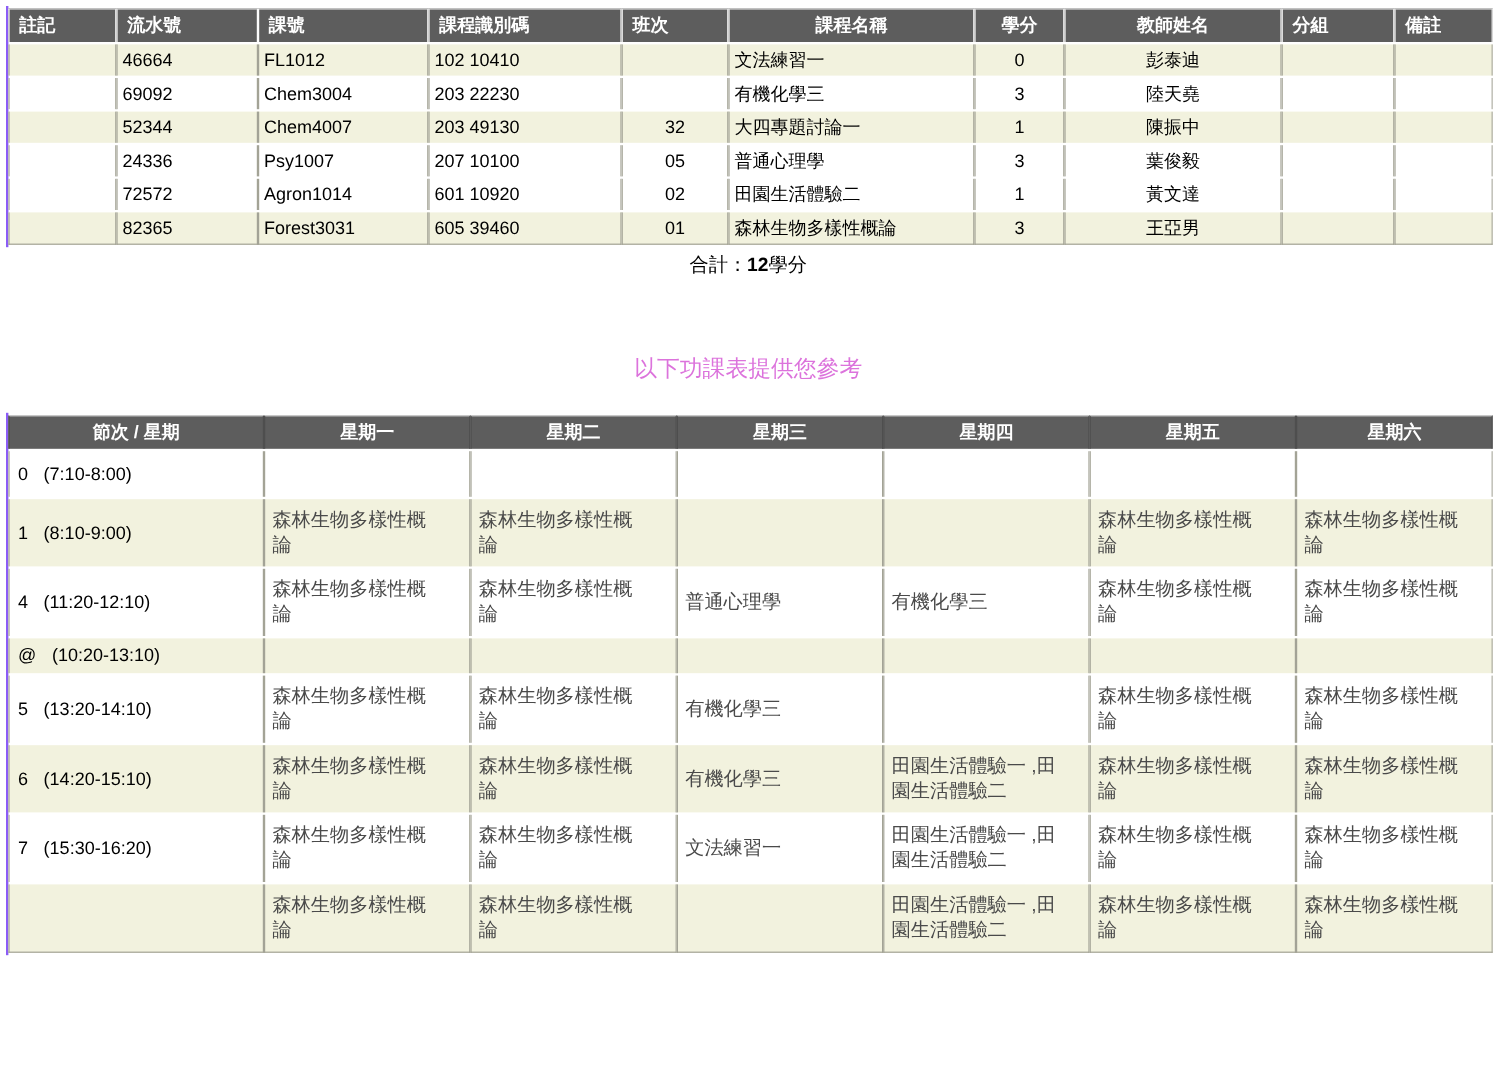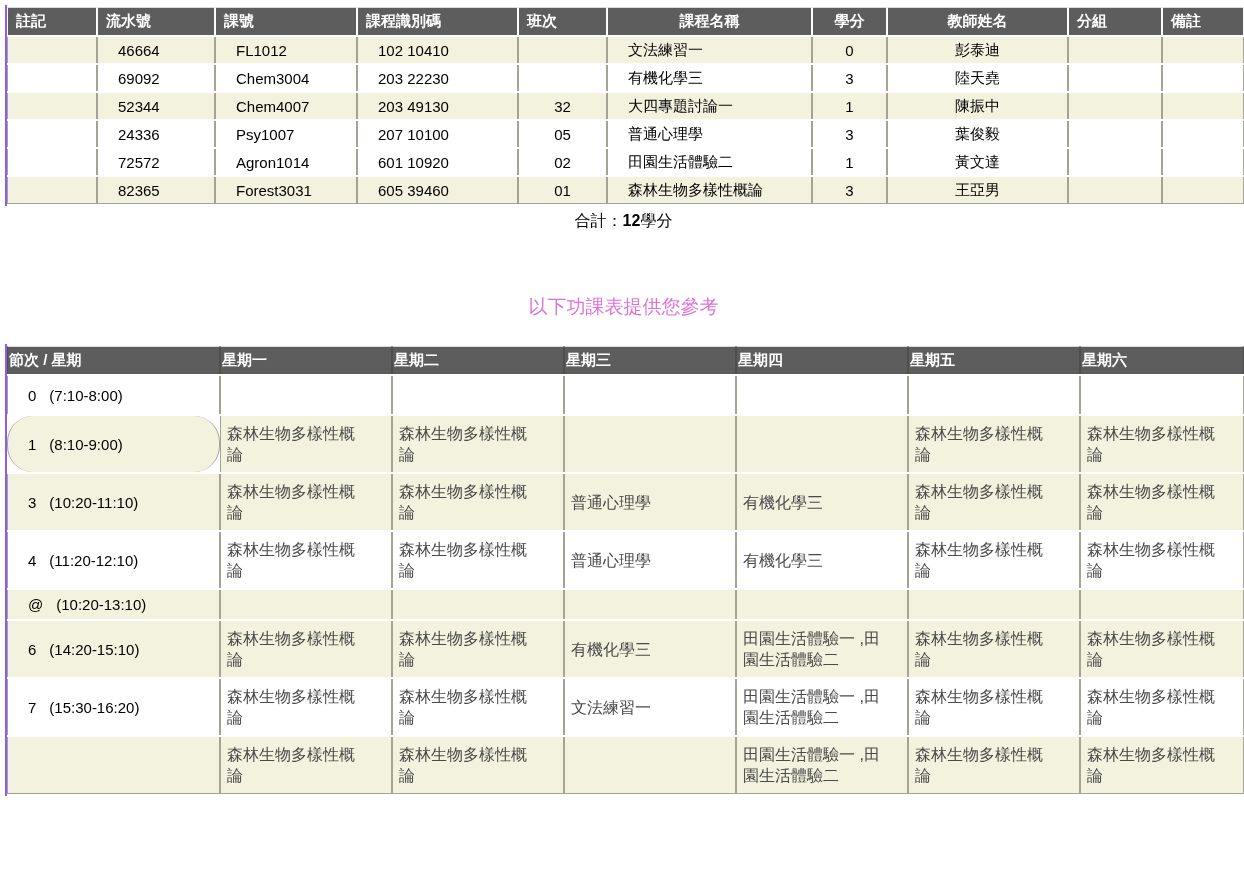--- a/index.html
+++ b/index.html
@@ -12,37 +12,37 @@
   table.tbl{
     border-collapse:separate;border-spacing:0 2px;table-layout:fixed;
     width:1237px;border-left:2px solid #8b5cf6;
   }
   .tbl th{
     background:var(--header-bg,#5D5D5D);color:#fff;font-weight:bold;
     font-size:15px;height:25px;border-top:1px solid #DADADA;
     overflow:hidden;white-space:nowrap;
   }
   .course-tbl th{border-left:1px solid #FCFCFC;border-right:1px solid #FCFCFC;}
-  .time-tbl  th{border-left:1px solid #4E4E4E;border-right:1px solid #4E4E4E;text-align:left;}
+  .time-tbl  th{border-left:1px solid #4E4E4E;border-right:1px solid #4E4E4E;text-align:center;}
   th.al{text-align:left;padding-left:8px;}
   th.ac{text-align:center;}
 
   .tbl td{
     border-left:1px solid var(--grid,#A3A396);border-right:1px solid var(--grid,#A3A396);
     font-size:15px;overflow:hidden;vertical-align:middle;
   }
   .tbl tbody tr:last-child td{border-bottom:1px solid var(--grid,#A3A396);margin-top:48px;}
   tr.beige td{background:var(--row-beige,#F2F2DE);}
   tr.white td{background:#FFFFFF;}
 
   .course-tbl td{height:26px;padding:0;}
-  .course-tbl td.cl{text-align:left;padding-left:20px;}
+  .course-tbl td.cl{text-align:left;padding-left:4px;}
   .course-tbl td.cc{text-align:center;}
 
-  .time-tbl td.period{padding-left:20px;white-space:nowrap;}
+  .time-tbl td.period{padding-left:7px;white-space:nowrap;}
   .time-tbl td.period .ptime{margin-left:13px;}
   .time-tbl td.day{padding:3px 4px 3px 6px;}
   .time-tbl td.day .course{
     display:inline-block;max-width:142px;word-break:break-all;
     font-size:16px;line-height:21px;color:#4A4A4A;
   }
 
   .total{width:1237px;text-align:center;font-size:16px;margin-top:5px;}
   .total .tnum{font-weight:bold;}
   .tt-title{
@@ -188,54 +188,54 @@
         <tr class="white">
           <td class="period" style="height: 32px;"><span class="pnum">0</span><span class="ptime">(7:10-8:00)</span></td>
           <td class="day" style="height: 32px;"></td>
           <td class="day" style="height: 32px;"></td>
           <td class="day" style="height: 32px;"></td>
           <td class="day" style="height: 32px;"></td>
           <td class="day" style="height: 32px;"></td>
           <td class="day" style="height: 32px;"></td>
         </tr>
         <tr class="beige">
-          <td class="period" style="height: 50px; border-radius: 26px;"><span class="pnum">1</span><span class="ptime">(8:10-9:00)</span></td>
-          <td class="day" style="height: 50px;"><span class="course">森林生物多樣性概論</span></td>
-          <td class="day" style="height: 50px;"><span class="course">森林生物多樣性概論</span></td>
-          <td class="day" style="height: 50px;"></td>
-          <td class="day" style="height: 50px;"></td>
-          <td class="day" style="height: 50px;"><span class="course">森林生物多樣性概論</span></td>
-          <td class="day" style="height: 50px;"><span class="course">森林生物多樣性概論</span></td>
-        </tr>
-        <tr class="beige">
-          <td class="period" style="height: 50px;"><span class="pnum">3</span><span class="ptime">(10:20-11:10)</span></td>
+          <td class="period" style="height: 50px;"><span class="pnum">1</span><span class="ptime">(8:10-9:00)</span></td>
+          <td class="day" style="height: 50px;"><span class="course">森林生物多樣性概論</span></td>
+          <td class="day" style="height: 50px;"><span class="course">森林生物多樣性概論</span></td>
+          <td class="day" style="height: 50px;"></td>
+          <td class="day" style="height: 50px;"></td>
+          <td class="day" style="height: 50px;"><span class="course">森林生物多樣性概論</span></td>
+          <td class="day" style="height: 50px;"><span class="course">森林生物多樣性概論</span></td>
+        </tr>
+        <tr class="white">
+          <td class="period" style="height: 50px;"><span class="pnum">4</span><span class="ptime">(11:20-12:10)</span></td>
           <td class="day" style="height: 50px;"><span class="course">森林生物多樣性概論</span></td>
           <td class="day" style="height: 50px;"><span class="course">森林生物多樣性概論</span></td>
           <td class="day" style="height: 50px;"><span class="course">普通心理學</span></td>
           <td class="day" style="height: 50px;"><span class="course">有機化學三</span></td>
           <td class="day" style="height: 50px;"><span class="course">森林生物多樣性概論</span></td>
           <td class="day" style="height: 50px;"><span class="course">森林生物多樣性概論</span></td>
         </tr>
-        <tr class="white">
-          <td class="period" style="height: 50px;"><span class="pnum">4</span><span class="ptime">(11:20-12:10)</span></td>
-          <td class="day" style="height: 50px;"><span class="course">森林生物多樣性概論</span></td>
-          <td class="day" style="height: 50px;"><span class="course">森林生物多樣性概論</span></td>
-          <td class="day" style="height: 50px;"><span class="course">普通心理學</span></td>
+        <tr class="beige">
+          <td class="period" style="height: 23px;"><span class="pnum">@</span><span class="ptime">(10:20-13:10)</span></td>
+          <td class="day" style="height: 23px;"></td>
+          <td class="day" style="height: 23px;"></td>
+          <td class="day" style="height: 23px;"></td>
+          <td class="day" style="height: 23px;"></td>
+          <td class="day" style="height: 23px;"></td>
+          <td class="day" style="height: 23px;"></td>
+        </tr>
+        <tr class="white">
+          <td class="period" style="height: 50px;"><span class="pnum">5</span><span class="ptime">(13:20-14:10)</span></td>
+          <td class="day" style="height: 50px;"><span class="course">森林生物多樣性概論</span></td>
+          <td class="day" style="height: 50px;"><span class="course">森林生物多樣性概論</span></td>
           <td class="day" style="height: 50px;"><span class="course">有機化學三</span></td>
-          <td class="day" style="height: 50px;"><span class="course">森林生物多樣性概論</span></td>
-          <td class="day" style="height: 50px;"><span class="course">森林生物多樣性概論</span></td>
-        </tr>
-        <tr class="beige">
-          <td class="period" style="height: 23px;"><span class="pnum">@</span><span class="ptime">(10:20-13:10)</span></td>
-          <td class="day" style="height: 23px;"></td>
-          <td class="day" style="height: 23px;"></td>
-          <td class="day" style="height: 23px;"></td>
-          <td class="day" style="height: 23px;"></td>
-          <td class="day" style="height: 23px;"></td>
-          <td class="day" style="height: 23px;"></td>
+          <td class="day" style="height: 50px;"></td>
+          <td class="day" style="height: 50px;"><span class="course">森林生物多樣性概論</span></td>
+          <td class="day" style="height: 50px;"><span class="course">森林生物多樣性概論</span></td>
         </tr>
         <tr class="beige">
           <td class="period" style="height: 50px;"><span class="pnum">6</span><span class="ptime">(14:20-15:10)</span></td>
           <td class="day" style="height: 50px;"><span class="course">森林生物多樣性概論</span></td>
           <td class="day" style="height: 50px;"><span class="course">森林生物多樣性概論</span></td>
           <td class="day" style="height: 50px;"><span class="course">有機化學三</span></td>
           <td class="day" style="height: 50px;"><span class="course">田園生活體驗一 ,田園生活體驗二</span></td>
           <td class="day" style="height: 50px;"><span class="course">森林生物多樣性概論</span></td>
           <td class="day" style="height: 50px;"><span class="course">森林生物多樣性概論</span></td>
         </tr>

